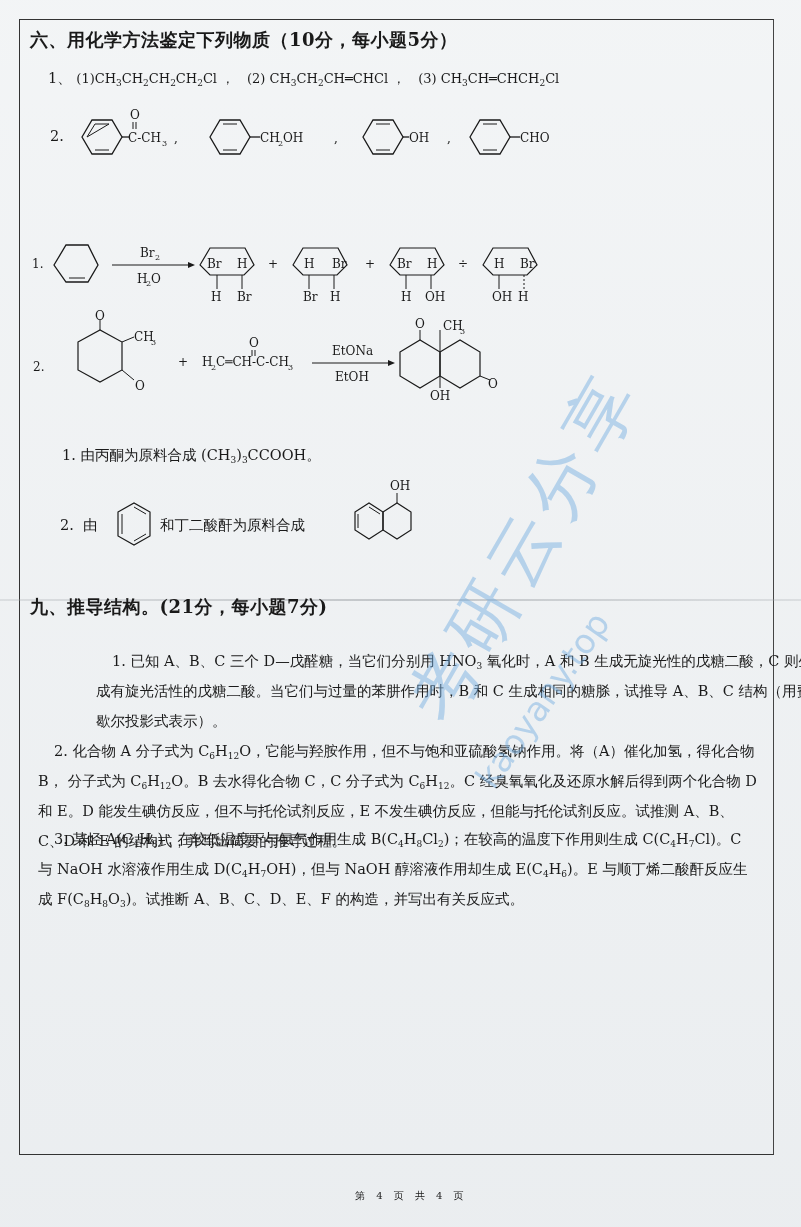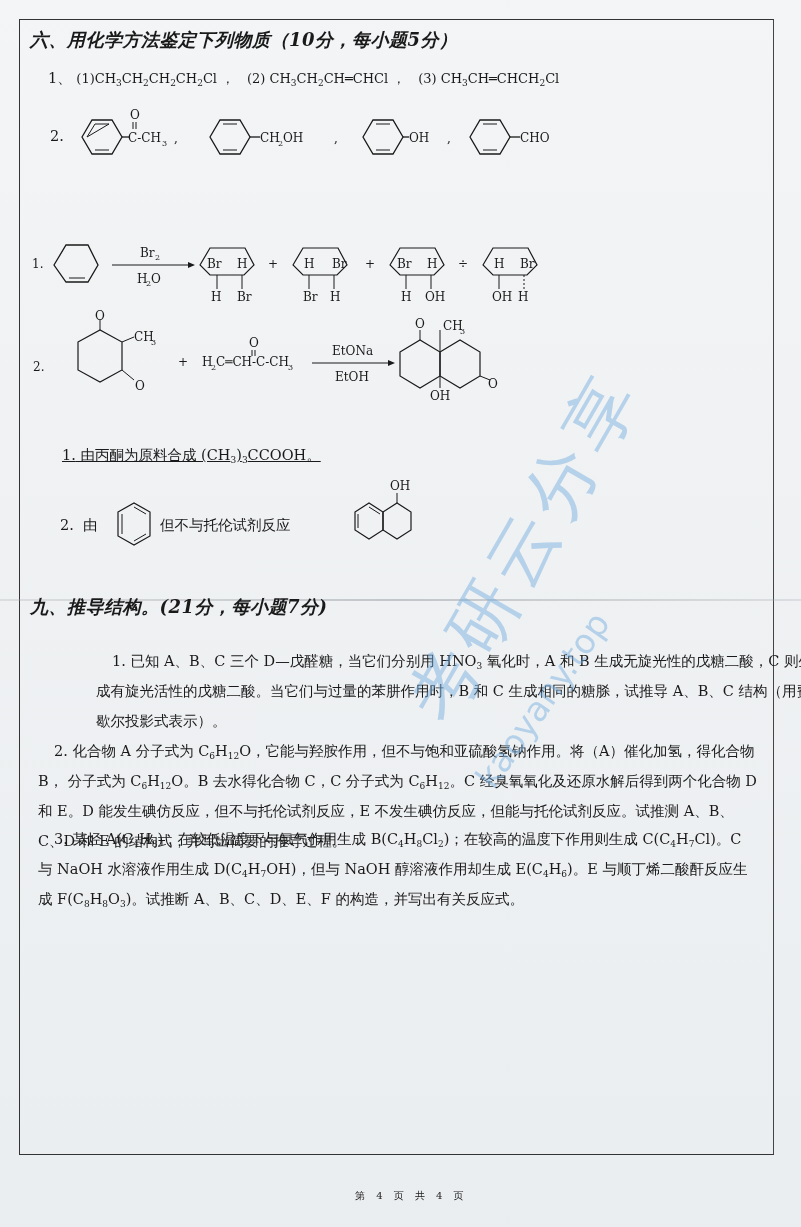--- a/index.html
+++ b/index.html
@@ -18,21 +18,21 @@
   .frame {
     position: absolute; left: 19px; top: 19px; width: 753px; height: 1134px;
     border-left: 1.5px solid #333; border-top: 1.5px solid #333;
     border-bottom: 1.5px solid #333; border-right: 1.5px solid #444;
   }
   .fold {
     position: absolute; left: 0; top: 599px; width: 801px; height: 2px;
     background: linear-gradient(90deg, rgba(160,165,170,0.25), rgba(140,145,150,0.45), rgba(160,165,170,0.25));
   }
   .abs { position: absolute; white-space: nowrap; }
-  .sec-title { font-weight: bold; font-size: 18px; letter-spacing: 0.5px; font-style: italic; }
+  .sec-title { font-weight: bold; font-size: 18px; letter-spacing: 0.5px; }
   .txt { font-size: 14.5px; text-align: center; }
   .para { font-size: 14.5px; line-height: 30px; width: 720px; white-space: normal; }
   sub { font-size: 9px; vertical-align: -3px; line-height: 0; }
   .chem { font-size: 13px; }
   svg { position: absolute; overflow: visible; }
   svg text { font-family: "DejaVu Serif", "Liberation Serif", serif; font-size: 12px; fill: #1a1a1a; }
   .watermark {
     position: absolute; color: rgba(110,170,225,0.45);
     font-family: "DejaVu Sans", sans-serif; pointer-events: none;
   }
@@ -194,34 +194,34 @@
       <text x="393" y="20">CH</text>
         <text x="410" y="24" style="font-size:8px">3</text>
       <line x1="390" y1="66" x2="390" y2="78" stroke="#1a1a1a" stroke-width="1"></line>
       <text x="380" y="90">OH</text>
       <line x1="430" y1="66" x2="440" y2="70" stroke="#1a1a1a" stroke-width="1"></line>
       <text x="438" y="78">O</text>
     </g>
   </svg>
 
 
-  <div class="abs txt" style="left:62px;top:446px;text-decoration:underline;">
+  <div class="abs txt" style="left:62px;top:446px;">
     <span>1.</span> 由丙酮为原料合成 (CH<sub>3</sub>)<sub>3</sub>CCOOH。
   </div>
 
   <div class="abs txt" style="left:60px;top:516px;">
     <span>2.</span>&nbsp;&nbsp;<span>由</span>
   </div>
   <svg style="left:112px;top:500px;" width="60" height="50">
     <polygon points="6,12 22,3 38,12 38,36 22,45 6,36" fill="none" stroke="#1a1a1a" stroke-width="1.2"></polygon>
     <line x1="10" y1="14" x2="10" y2="34" stroke="#1a1a1a" stroke-width="1"></line>
     <line x1="34" y1="14" x2="22" y2="7" stroke="#1a1a1a" stroke-width="1"></line>
     <line x1="34" y1="34" x2="22" y2="41" stroke="#1a1a1a" stroke-width="1"></line>
   </svg>
-  <div class="abs txt" style="left:160px;top:516px;">但不与托伦试剂反应</div>
+  <div class="abs txt" style="left:160px;top:516px;">和丁二酸酐为原料合成</div>
   <svg style="left:352px;top:475px;" width="80" height="75">
     <polygon points="3,37 17,28 31,37 31,55 17,64 3,55" fill="none" stroke="#1a1a1a" stroke-width="1.2"></polygon>
     <line x1="6" y1="39" x2="6" y2="53" stroke="#1a1a1a" stroke-width="1"></line>
     <line x1="17" y1="32" x2="28" y2="39" stroke="#1a1a1a" stroke-width="1"></line>
     <polygon points="31,37 45,28 59,37 59,55 45,64 31,55" fill="none" stroke="#1a1a1a" stroke-width="1.2"></polygon>
     <line x1="45" y1="28" x2="45" y2="18" stroke="#1a1a1a" stroke-width="1"></line>
     <text x="38" y="15">OH</text>
   </svg>
 
 

